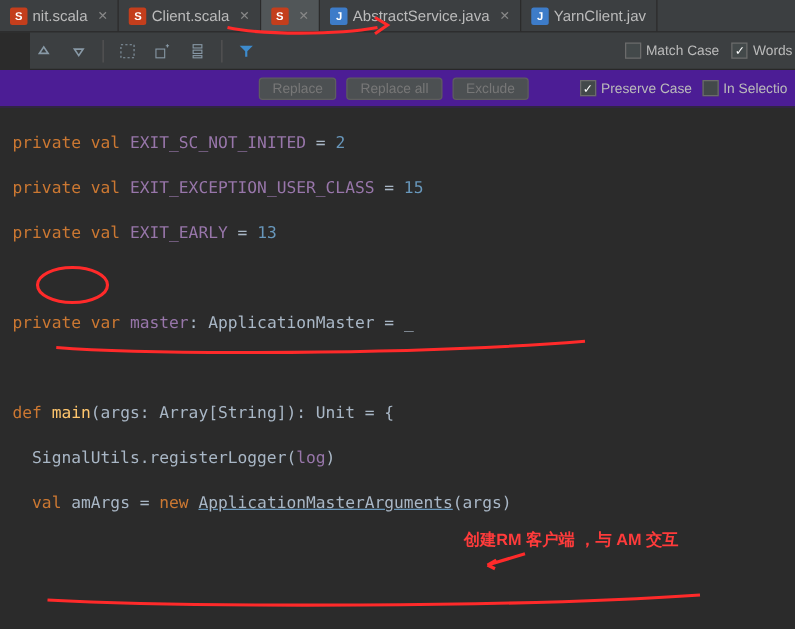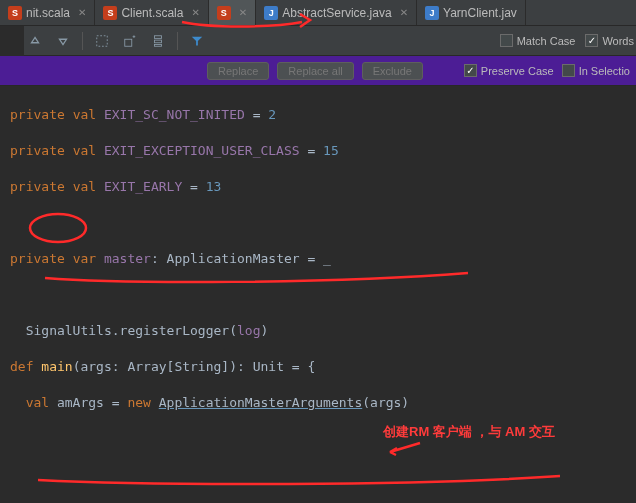--- a/index.html
+++ b/index.html
@@ -240,22 +240,22 @@
   </label>
 </div>
 
 <div class="editor">
 <div><span class="kw">private</span> <span class="kw">val</span> <span class="fld">EXIT_SC_NOT_INITED</span> <span class="op">=</span> <span class="num">2</span></div>
 <div><span class="kw">private</span> <span class="kw">val</span> <span class="fld">EXIT_EXCEPTION_USER_CLASS</span> <span class="op">=</span> <span class="num">15</span></div>
 <div><span class="kw">private</span> <span class="kw">val</span> <span class="fld">EXIT_EARLY</span> <span class="op">=</span> <span class="num">13</span></div>
 <div>&nbsp;</div>
 <div><span class="kw">private</span> <span class="kw">var</span> <span class="fld">master</span><span class="ty">: </span><span class="ty">ApplicationMaster</span><span class="op"> = _</span></div>
 <div>&nbsp;</div>
+<div><span class="kw">def</span> <span class="fn">main</span><span class="op">(</span><span class="ty">args</span><span class="ty">: Array[String]): Unit = {</span></div>
 <div><span class="call">  SignalUtils.registerLogger(</span><span class="fld">log</span><span class="op">)</span></div>
-<div><span class="kw">def</span> <span class="fn">main</span><span class="op">(</span><span class="ty">args</span><span class="ty">: Array[String]): Unit = {</span></div>
 <div><span>  </span><span class="kw">val</span> <span class="ty">amArgs</span><span class="op"> = </span><span class="kw">new</span> <span class="ctor">ApplicationMasterArguments</span><span class="op">(args)</span></div>
 <div>&nbsp;</div>
 <div></div>
 
 
 
 
 
 
 
@@ -270,13 +270,13 @@
   <path d="M300 14 L310 20 L300 27" stroke="#ff2a2a" stroke-width="2.5" fill="none"></path>
 
   <ellipse cx="58" cy="228" rx="28" ry="14" stroke="#ff2a2a" stroke-width="2.5" fill="none"></ellipse>
 
   <path d="M45 278 C 120 284, 330 284, 468 273" stroke="#ff2a2a" stroke-width="2.5" fill="none"></path>
 
   <path d="M38 480 C 150 486, 420 486, 560 476" stroke="#ff2a2a" stroke-width="2.5" fill="none"></path>
 
   <path d="M420 443 L390 452 L397 448 M390 452 L396 455" stroke="#ff2a2a" stroke-width="2.5" fill="none"></path>
 </svg>
-<div class="anno" style="left:383px; top:423px;">创建RM 客户端 ，与 AM 交互</div>
+<div class="anno" style="left:371px; top:423px;">创建RM 客户端 ，与 AM 交互</div>
 
 </body></html>

